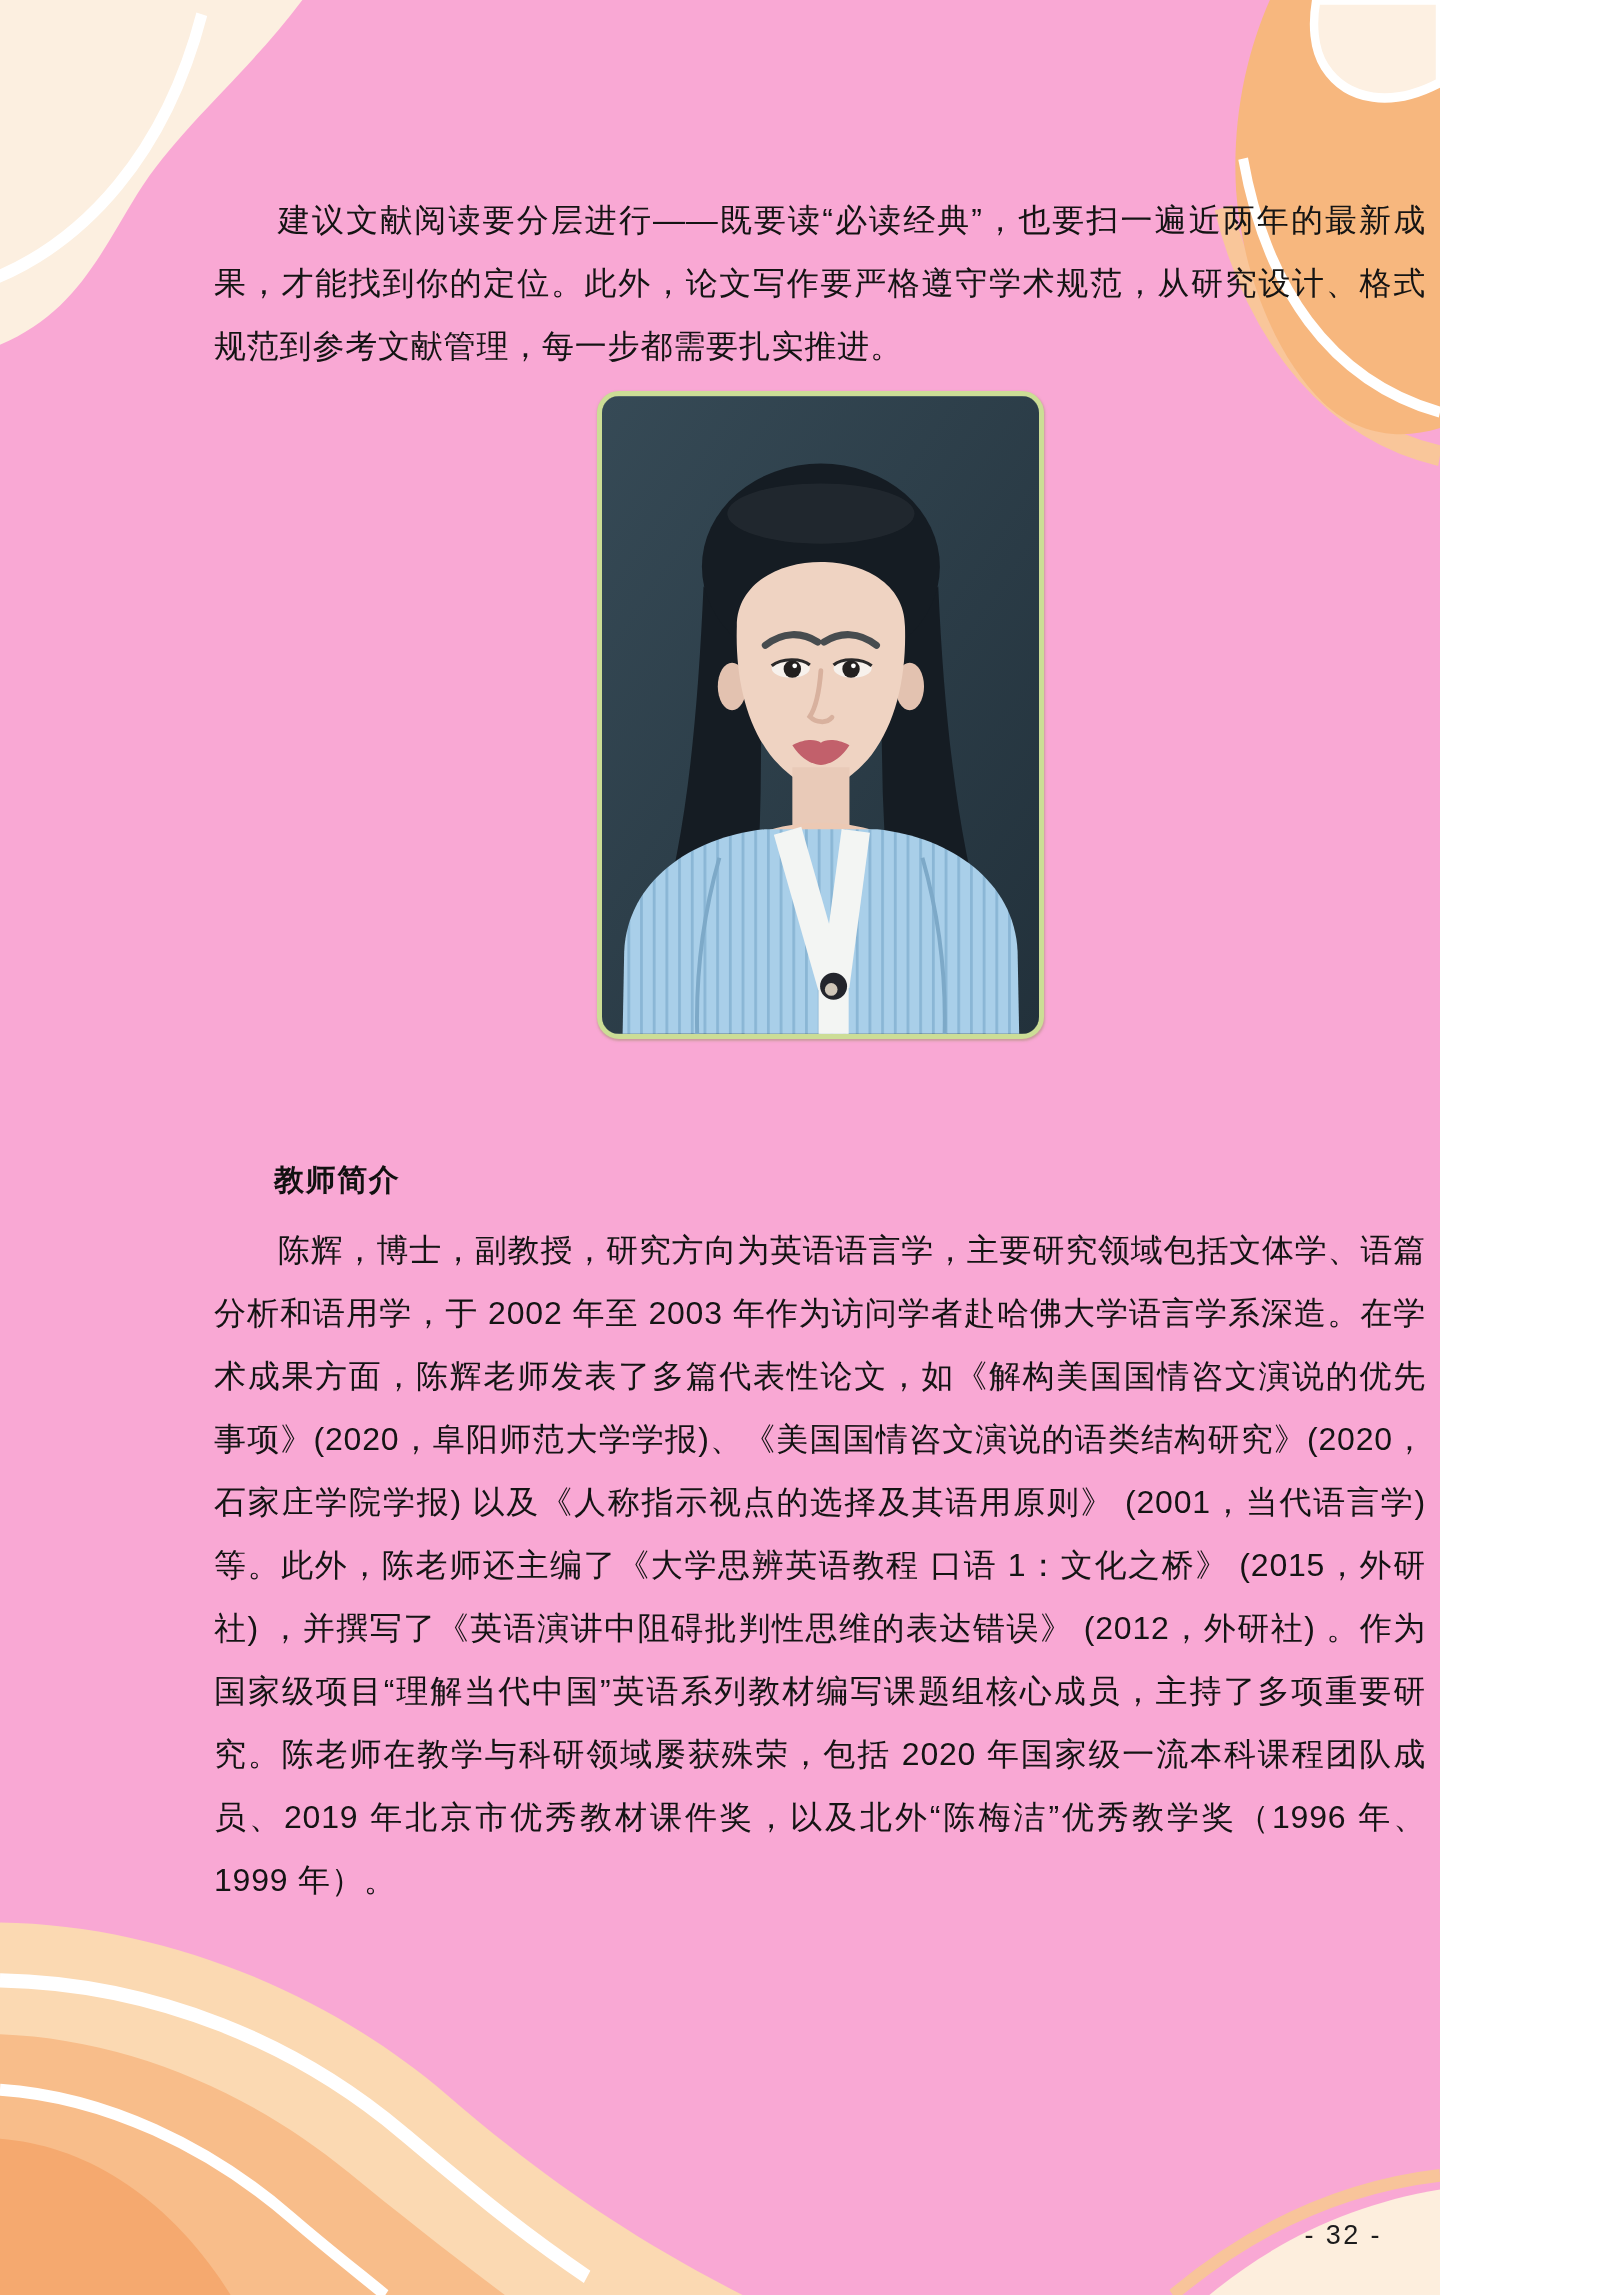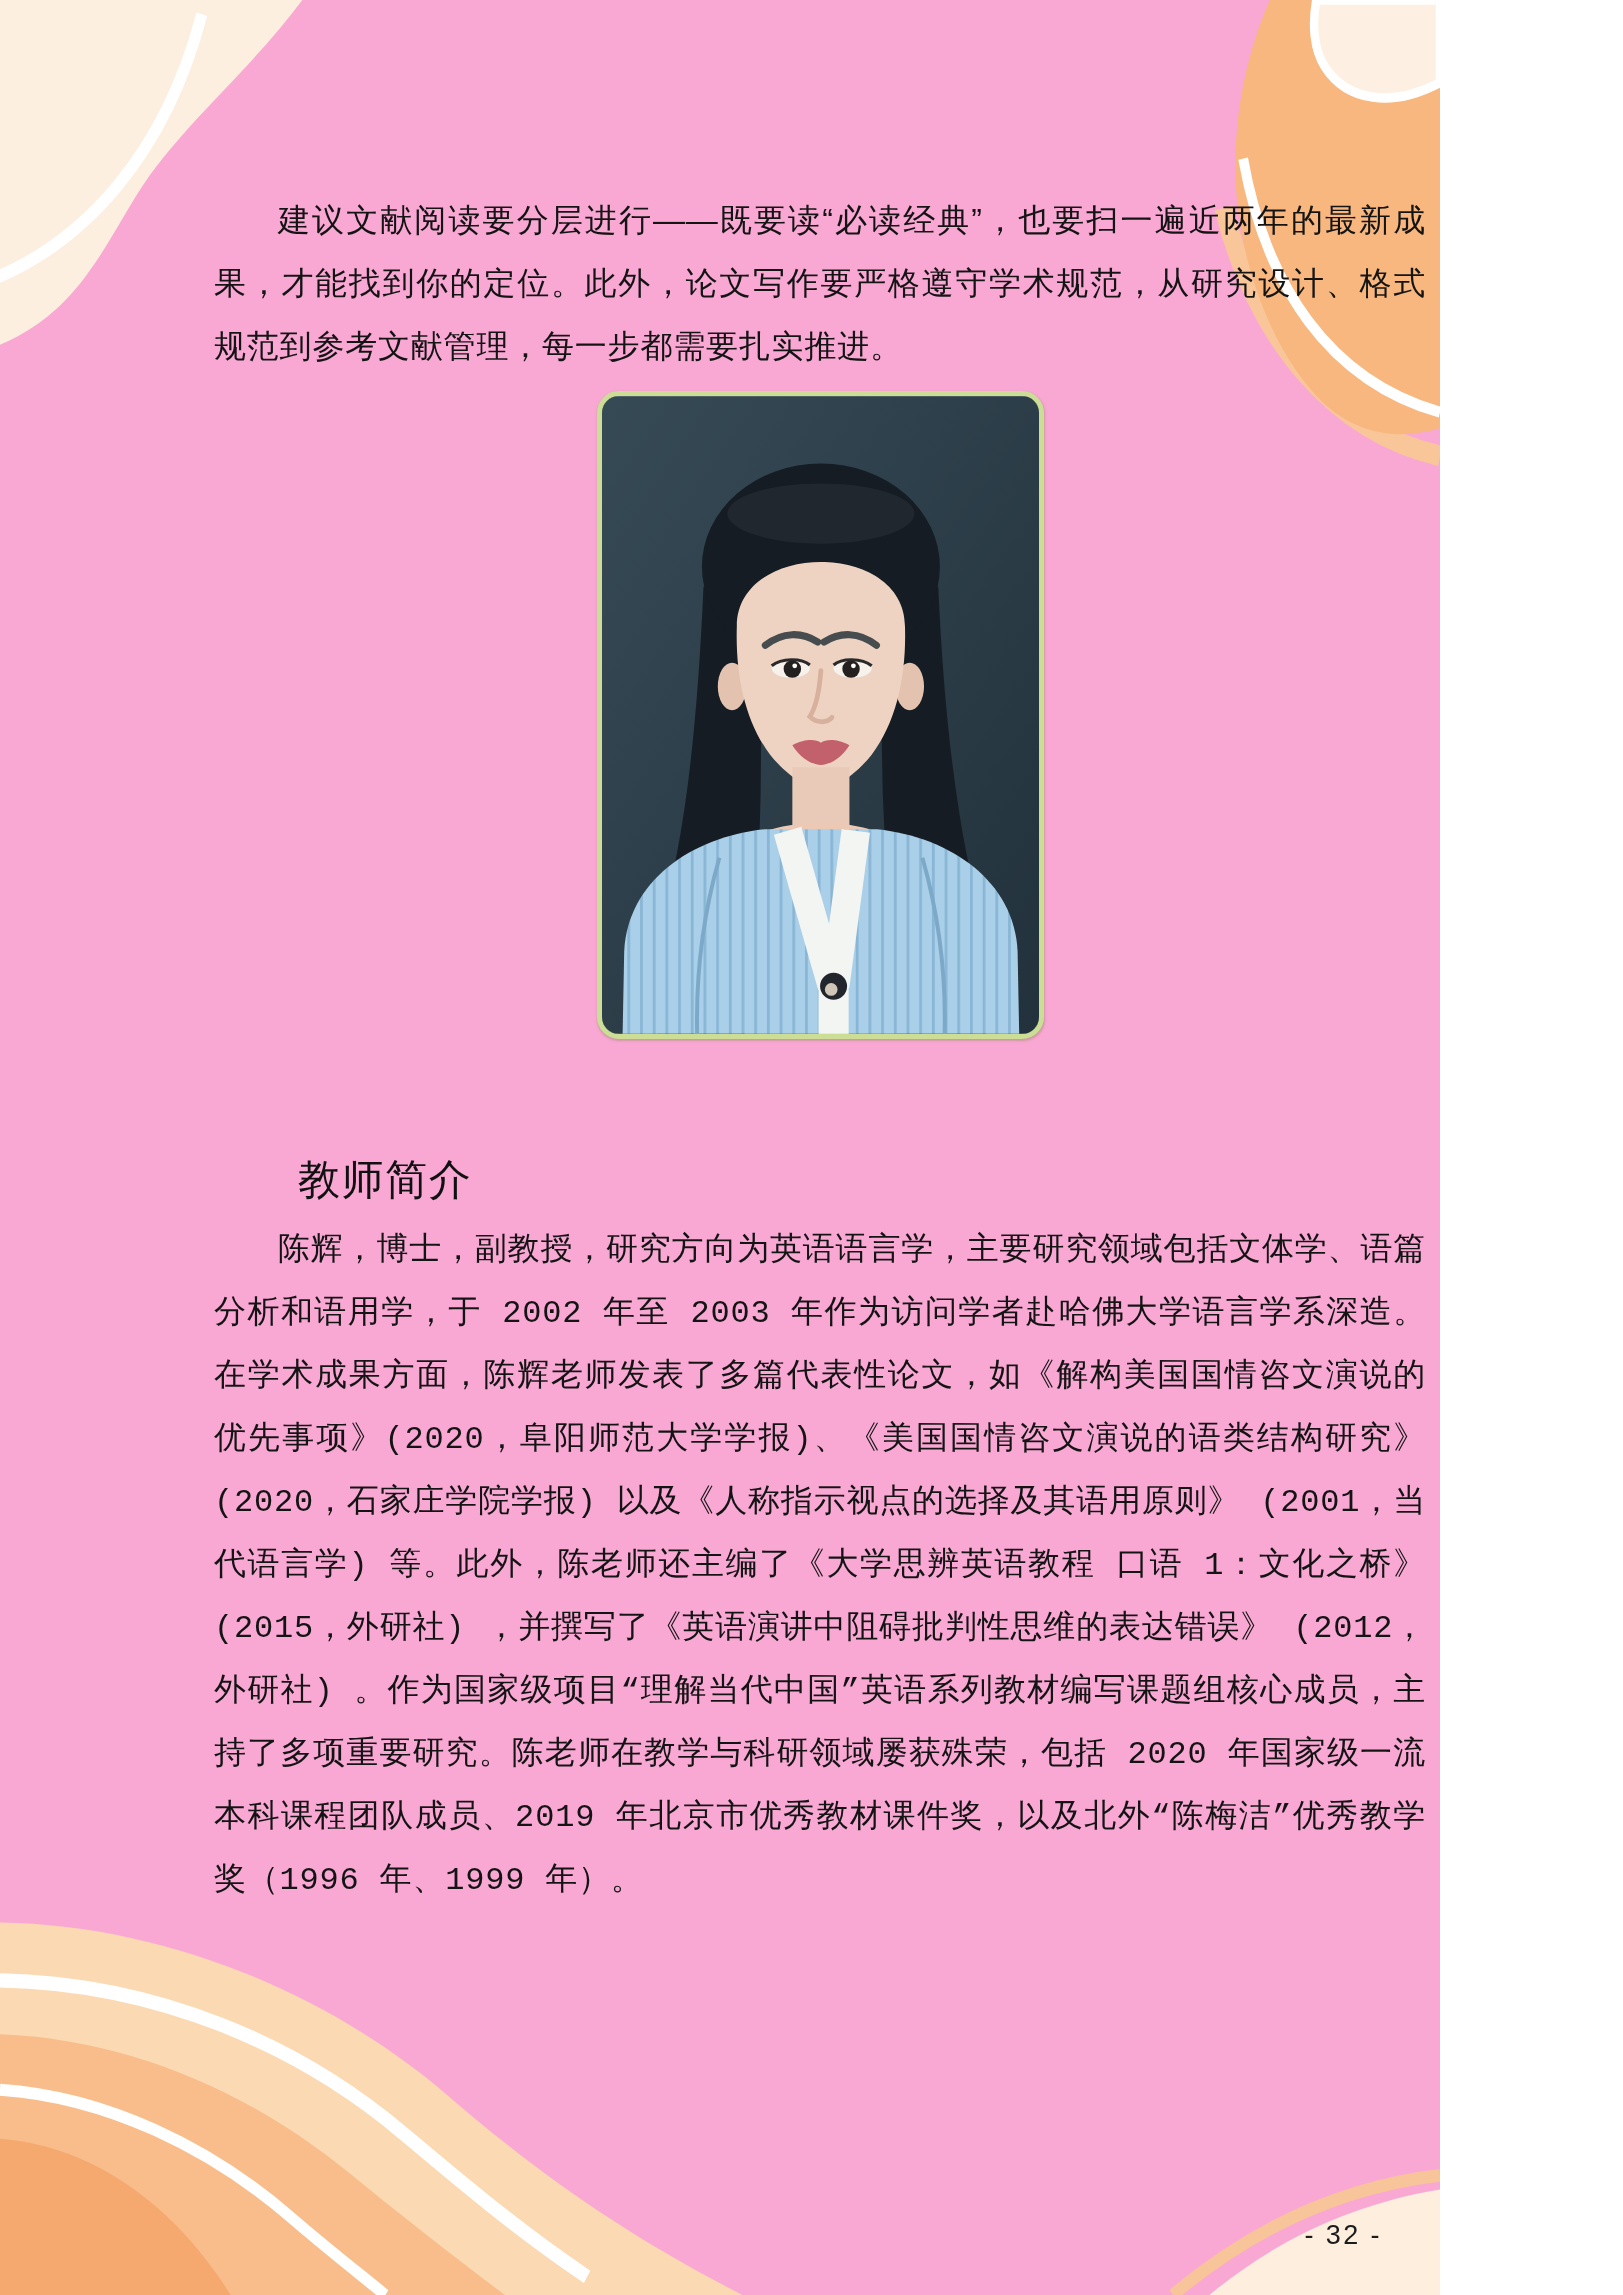--- a/index.html
+++ b/index.html
@@ -27,28 +27,28 @@
     width:437px;height:638px;
     border:5.6px solid #ccdd96;
     box-shadow:0 0 0 1.6px #e6efc2 inset, 0.8px 1.6px 2.4px rgba(120,130,60,.35);
     border-radius:22px;
     overflow:hidden;
     background:#2c3c47;
   }
   .portrait{display:block;width:100%;height:100%;}
   .section-title{
     margin:109px 0 0 0;
-    font-size:42px;
+    font-size:30px;
     line-height:63px;
-    font-weight:normal;
+    font-weight:bold;
     letter-spacing:1.6px;
     text-indent:2em;
     color:#111111;
   }
-  .bio{margin-top:8px;font-family:Liberation Mono, monospace;}
+  .bio{margin-top:8px;}
   .page-number{
     position:absolute;
     right:58px;bottom:44px;
     font-size:27px;
     letter-spacing:2.4px;
     color:#1c1c1c;
   }
 </style>
 </head>
 <body>

